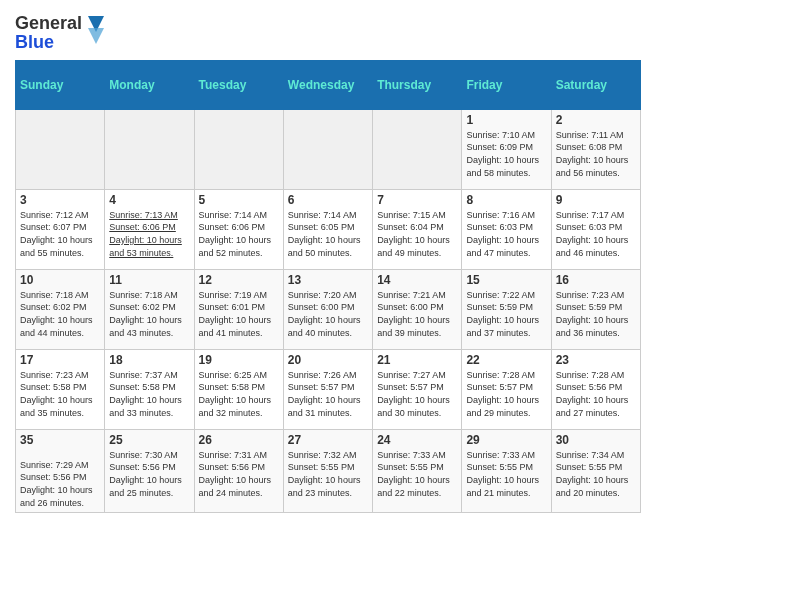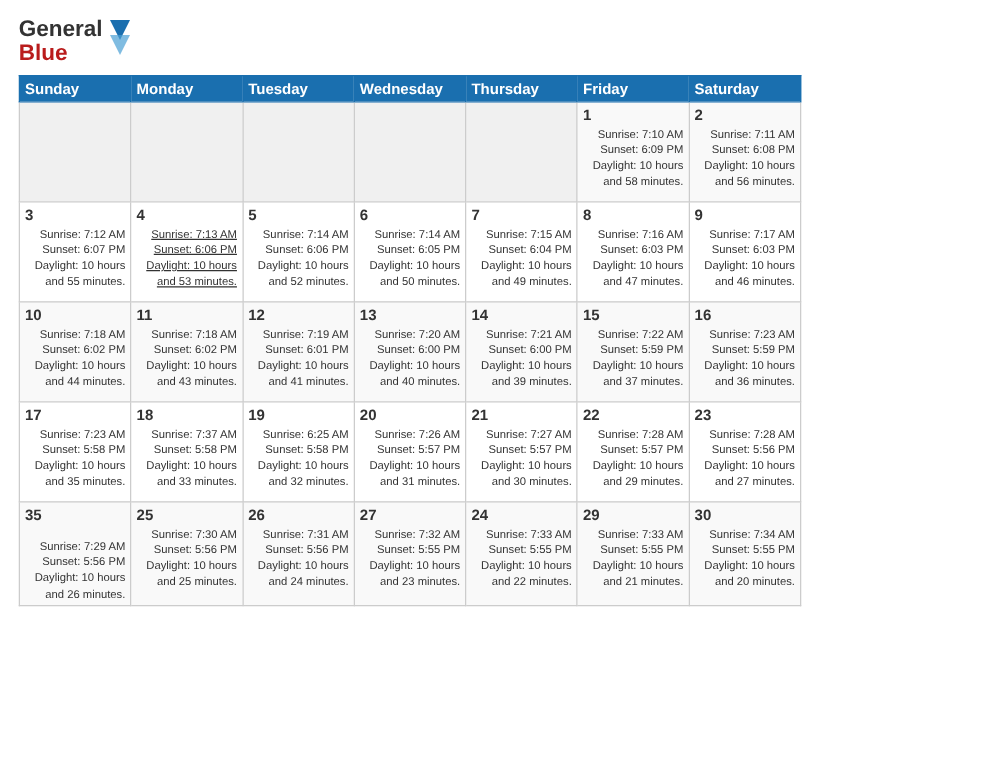--- a/index.html
+++ b/index.html
@@ -40,24 +40,24 @@
       font-size: 14px;
       color: #555;
     }
     .calendar {
       width: 100%;
       border-collapse: collapse;
       border: 1px solid #ccc;
     }
     .calendar th {
       background: #1a6faf;
-      color: #ffffff;
+      color: #5eead4;
       font-size: 12px;
       font-weight: bold;
-      padding: 3px 4px;
+      padding: 17px 4px;
       text-align: left;
       border: 1px solid #1a6faf;
     }
     .calendar td {
       width: calc(100% / 7);
       vertical-align: top;
       border: 1px solid #ccc;
       padding: 3px 4px;
       min-height: 80px;
       height: 80px;
@@ -74,36 +74,35 @@
     .day-num {
       font-size: 12px;
       font-weight: bold;
       display: block;
       margin-bottom: 2px;
     }
     .day-info {
       font-size: 9px;
       line-height: 1.4;
       color: #333;
-      text-align: right;
     }
     .empty-cell {
       background: #f0f0f0 !important;
     }
   </style>
 </head>
 <body>
 
 <div class="page">
   <div class="header">
     <div class="logo">
   <div style="display:flex;align-items:center;gap:0px;">
     <div style="font-size:18px;font-weight:bold;color:#333;line-height:1.05;">
       <span style="color:#333;">General</span><br>
-      <span style="color:#b91c1c;">Blue</span>
+      <span style="color:#1d4ed8;">Blue</span>
     </div>
     <svg width="22" height="36" viewBox="0 0 22 36" style="margin-left:2px;margin-top:-6px;">
       <polygon points="4,4 20,4 12,20" fill="#1a6faf"></polygon>
       <polygon points="4,16 20,16 12,32" fill="#4a9fd4" opacity="0.7"></polygon>
     </svg>
   </div>
 </div>
     <div class="title-block">
       <div class="month-title"></div>
       <div class="location"></div>

